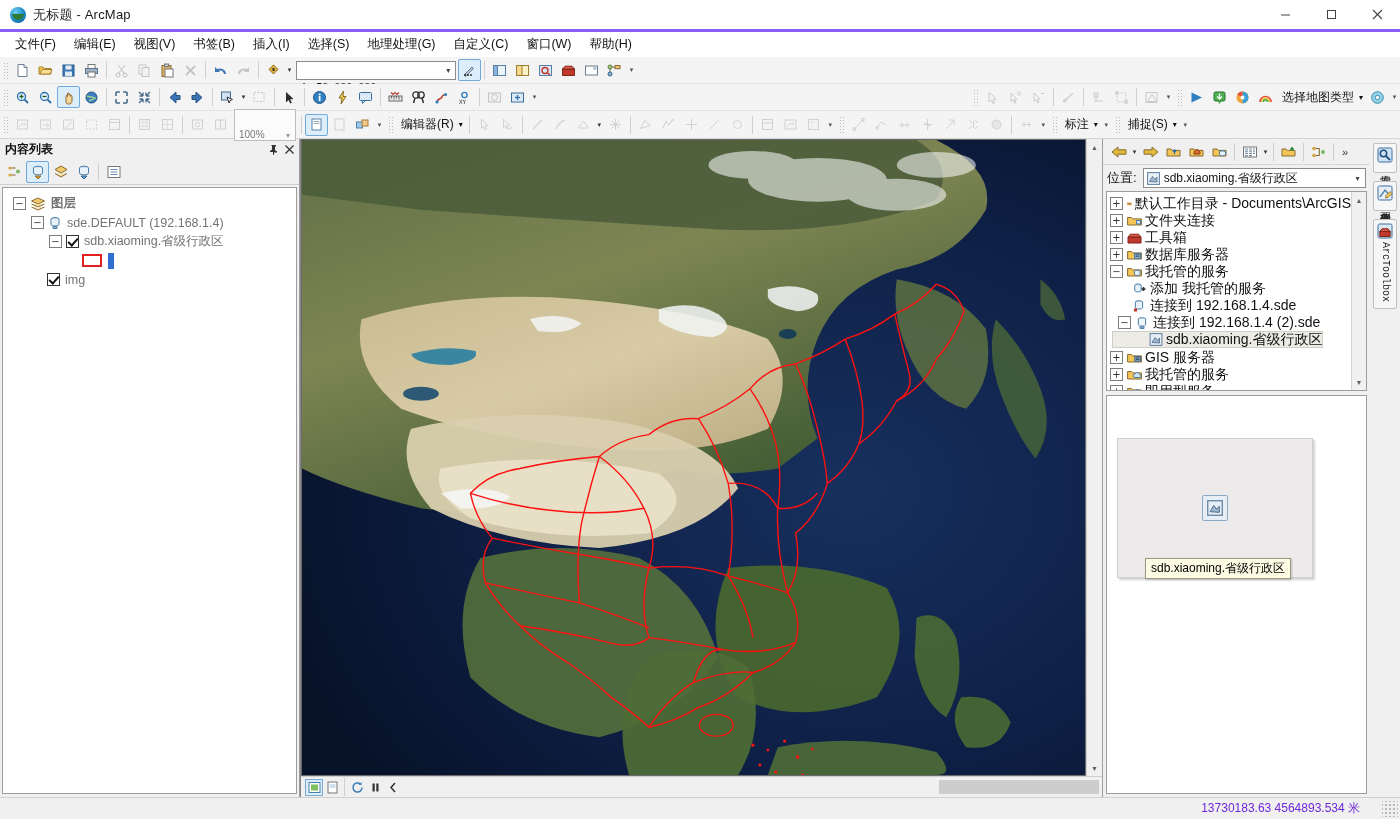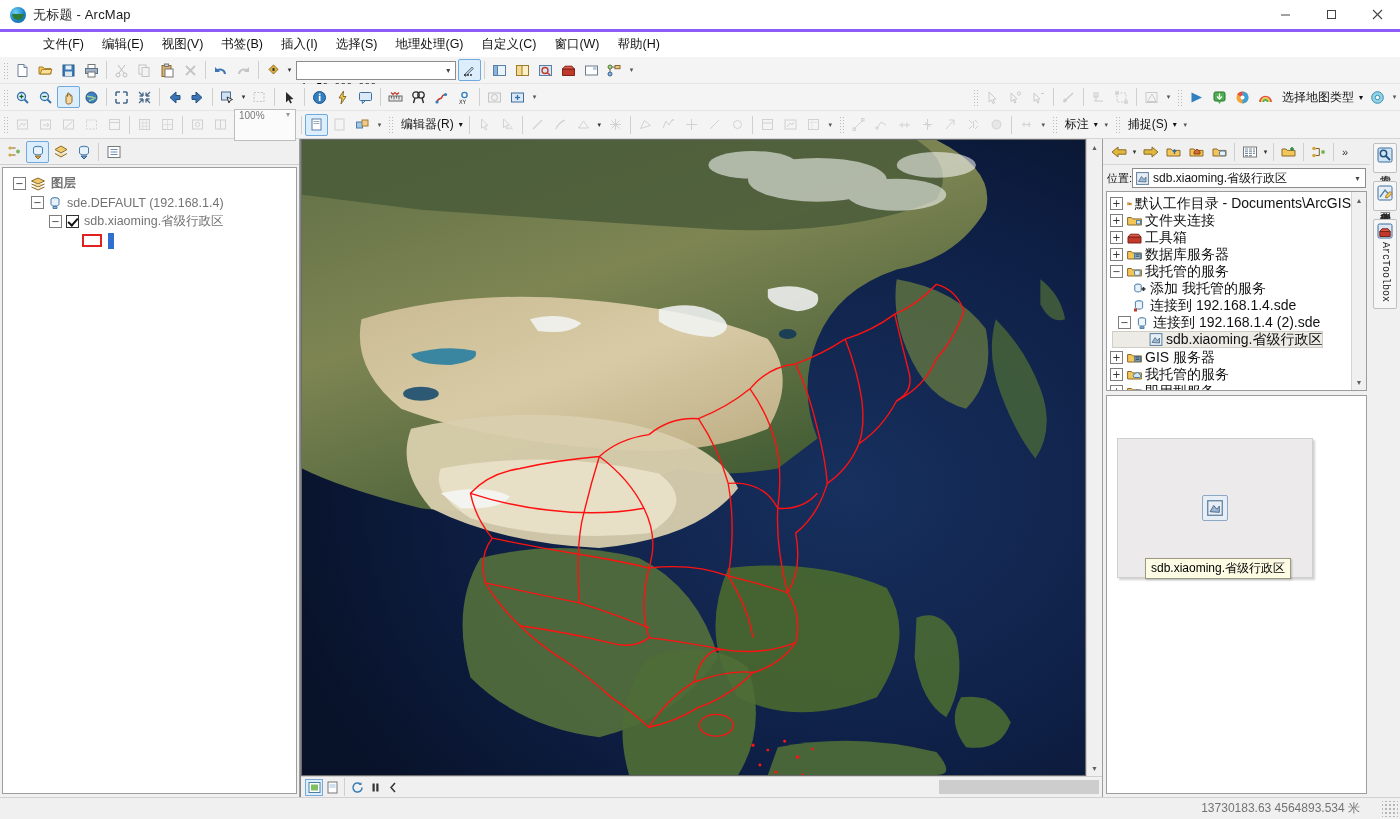--- a/index.html
+++ b/index.html
@@ -19,21 +19,21 @@
   .tb-icon::after { content: ""; position: absolute; left: 2px; top: 7px; width: 12px; height: 6px;
              border-radius: 0 0 8px 8px; background: #2f7a35; }
   .tb-title { font-size: 13px; color: #1b1b1b; letter-spacing: .2px; }
   .tb-spacer { flex: 1 1 auto; -webkit-app-region: drag; }
   .winbtn { width: 46px; height: 32px; display: flex; align-items: center; justify-content: center;
             color: #444; font-size: 13px; }
   .winbtn svg { display: block; }
 
   
   .menubar { height: 25px; display: flex; align-items: center; background: #fff; padding-left: 6px;
-             flex: 0 0 25px; margin-left: 28px; }
+             flex: 0 0 25px; }
   .menu-item { padding: 3px 9px; font-size: 12.5px; color: #111; white-space: nowrap; }
 
   
   .toolbar-rows { background: #f5f5f5; border-bottom: 1px solid #d4d4d4; flex: 0 0 auto; }
   .trow { height: 27px; display: flex; align-items: center; background: #f4f4f4;
           border-bottom: 1px solid #e4e4e4; position: relative; }
   .trow:last-child { border-bottom: none; }
   .grip { width: 7px; height: 19px; margin: 0 2px; flex: 0 0 7px;
           background-image: radial-gradient(circle, #b4b4b4 35%, transparent 36%);
           background-size: 3px 3px; background-position: 1px 1px; opacity: .9; }
@@ -45,21 +45,21 @@
   .overflow { width: 11px; height: 22px; flex: 0 0 11px; display: flex; flex-direction: column;
               align-items: center; justify-content: center; color: #555; font-size: 7px; line-height: 6px; }
   .caret { width: 9px; height: 20px; display: flex; align-items: center; justify-content: center;
            color: #333; font-size: 7px; flex: 0 0 9px; }
   .scalebox { display: flex; align-items: center; height: 19px; width: 160px; background: #fff;
               border: 1px solid #8c8c8c; margin: 0 2px; flex: 0 0 160px; }
   .scalebox input { border: none; outline: none; width: 100%; height: 100%; font-size: 12px;
               font-family: "Liberation Serif", serif; padding-left: 4px; background: transparent; margin-top: 35px; }
   .scalebox .dd { width: 15px; height: 100%; display: flex; align-items: center; justify-content: center;
               color: #444; font-size: 8px; }
-  .pctbox { display: flex; align-items: flex-start; height: 32px; width: 62px; background: #fbfbfb;
+  .pctbox { display: flex; align-items: flex-end; height: 32px; width: 62px; background: #fbfbfb;
               border: 1px solid #bdbdbd; margin: 0 2px; flex: 0 0 62px; color: #777; }
   .pctbox span { font-size: 10px; padding-left: 4px; flex: 1; }
   .pctbox .dd { width: 14px; display: flex; align-items: center; justify-content: center;
               font-size: 8px; color: #999; }
   .tlabel { font-size: 12px; padding: 0 3px 0 5px; color: #111; white-space: nowrap; }
   .tlabel.dd::after { content: "▾"; font-size: 8px; margin-left: 5px; position: relative; top: -1px; }
 
   
   .main { flex: 1 1 auto; display: flex; min-height: 0; background: #f0f0f0; }
 
@@ -109,21 +109,21 @@
   .hs-thumb { position: absolute; height: 14px; background: #cdcdcd; }
   .hs-right { width: 14px; display: flex; align-items: center; justify-content: center;
               color: #555; font-size: 8px; }
 
   
   .catalog { width: 268px; flex: 0 0 268px; display: flex; flex-direction: column;
              background: #f0f0f0; border-left: 1px solid #9d9d9d; }
   .cat-toolbar { height: 26px; display: flex; align-items: center; background: #f0f0f0;
                  border-bottom: 1px solid #d6d6d6; padding-left: 4px; flex: 0 0 26px; }
   .loc-row { height: 26px; display: flex; align-items: center; padding: 0 4px; flex: 0 0 26px; }
-  .loc-label { font-size: 11px; color: #111; }
+  .loc-label { font-size: 13px; margin-right: 6px; color: #111; }
   .loc-combo { flex: 1; height: 20px; background: #fff; border: 1px solid #8c8c8c; display: flex;
                align-items: center; padding-left: 3px; }
   .loc-combo .txt { flex: 1; font-size: 12px; color: #111; margin-left: 4px; white-space: nowrap;
                overflow: hidden; }
   .loc-combo .dd { width: 15px; text-align: center; font-size: 8px; color: #444; }
   .cat-tree { flex: 0 0 200px; background: #fff; border: 1px solid #9d9d9d; margin: 0 3px;
               display: flex; overflow: hidden; }
   .cat-tree-inner { flex: 1; padding: 3px 0 0 3px; overflow: hidden; }
   .cat-row { display: flex; align-items: center; height: 17px; white-space: nowrap; }
   .cat-row.sel { background: #ecebe6; border: 1px solid #cfcdc4; }
@@ -150,21 +150,21 @@
   .vtab { width: 24px; background: #f6f6f6; border: 1px solid #bfbfbf; border-radius: 2px;
           display: flex; flex-direction: column; align-items: center; padding: 3px 0 6px 0; }
   .vtab .vt-label { writing-mode: vertical-rl; font-size: 11px; color: #222; margin-top: 3px;
           letter-spacing: 0px; white-space: nowrap; }
   .vtab .vt-label.mono { font-family: "Liberation Mono", "DejaVu Sans Mono", monospace; font-size: 10px; }
 
   
   .statusbar { height: 22px; flex: 0 0 22px; background: #f0f0f0; border-top: 1px solid #d0d0d0;
                display: flex; align-items: center; }
   .status-left { flex: 1; }
-  .status-coords { font-size: 12px; color: #737373; padding-right: 22px;
+  .status-coords { font-size: 12px; color: #6d28d9; padding-right: 22px;
                    font-family: "Liberation Sans", sans-serif; }
   .grip-corner { width: 16px; height: 16px; margin-right: 2px;
      background-image: radial-gradient(circle, #a9a9a9 35%, transparent 36%);
      background-size: 4px 4px; background-position: 2px 2px; opacity: .8; }
 
   svg { pointer-events: none; }
 </style>
 </head>
 <body>
 
@@ -799,20 +799,34 @@
       <div class="tlabel dd">捕捉(S)</div>
       <div class="overflow">
           <span>▾</span>
         </div>
     </div>
   </div>
 
   <div class="main">
 
     <div class="toc">
+      <div class="panel-head">
+        <div class="panel-title">内容列表</div>
+        <div class="panel-btn">
+          <svg width="11" height="11" viewBox="0 0 11 11">
+              <path d="M3 1h5v1l-1 1v3l2 1.5v1H6v2.5L5.5 11 5 10.5V8H2V7l2-1.5V2L3 1z" fill="#333"></path>
+            </svg>
+        </div>
+        <div class="panel-btn">
+          <svg width="11" height="11" viewBox="0 0 11 11">
+              <line x1="1.5" y1="1.5" x2="9.5" y2="9.5" stroke="#333" stroke-width="1.3"></line>
+              <line x1="9.5" y1="1.5" x2="1.5" y2="9.5" stroke="#333" stroke-width="1.3"></line>
+            </svg>
+        </div>
+      </div>
       <div class="toc-toolbar">
         <div class="tbtn">
           <svg width="16" height="16" viewBox="0 0 16 16">
               <circle cx="3" cy="4" r="1.6" fill="#d2a63c"></circle>
               <circle cx="3" cy="11" r="1.6" fill="#d2a63c"></circle>
               <path d="M4.5 4h4M4.5 11h4" stroke="#7c6020"></path>
               <circle cx="11" cy="7.5" r="2" fill="#7bb661"></circle>
             </svg>
           </div>
         <div class="tbtn active">
@@ -863,20 +877,24 @@
           <div class="tree-label">sde.DEFAULT (192.168.1.4)</div>
         </div>
         <div class="tree-row" style="padding-left:46px">
           <div class="expander">−</div>
           <div class="cbx on"></div>
           <div class="tree-label">sdb.xiaoming.省级行政区</div>
         </div>
         <div class="tree-row" style="padding-left:79px">
           <div class="legend-swatch"></div>
           <div class="legend-bar"></div>
+        </div>
+        <div class="tree-row" style="padding-left:44px">
+          <div class="cbx on"></div>
+          <div class="tree-label">img</div>
         </div>
       </div>
     </div>
 
     <div class="mapwrap">
       <div class="maparea">
         <div class="mapcanvas">
           <svg width="100%" height="100%" viewBox="0 0 790 638" preserveAspectRatio="none">
             <defs>
               <radialGradient id="gSea" cx="70%" cy="55%" r="75%">

